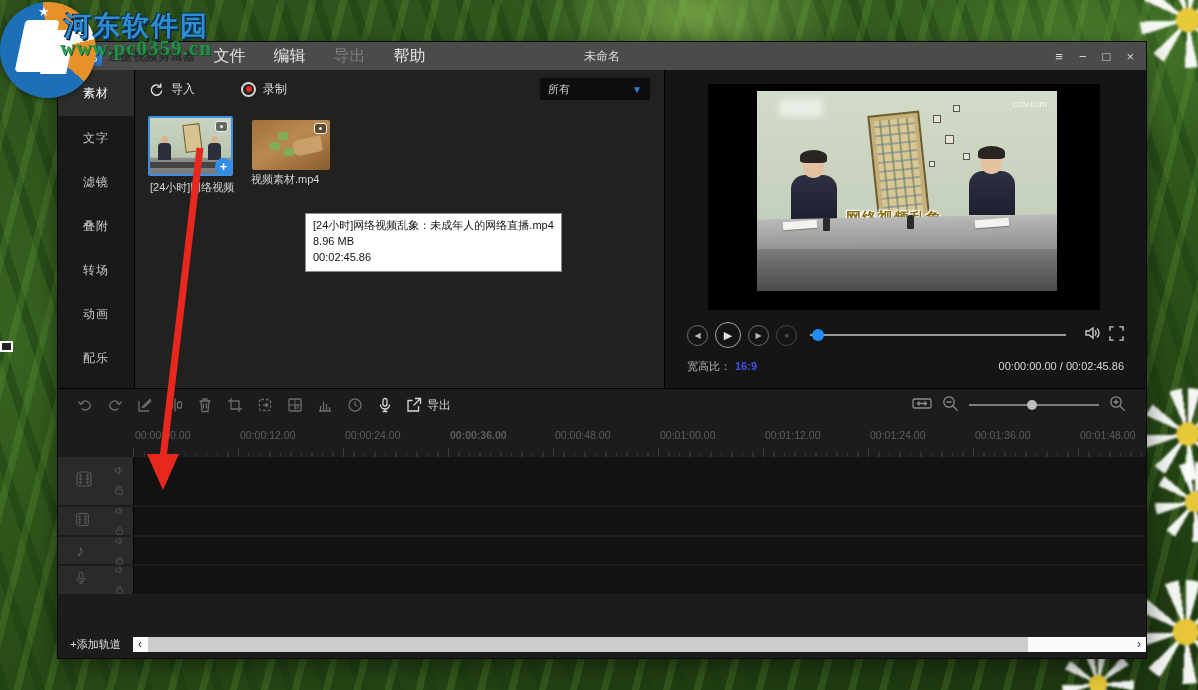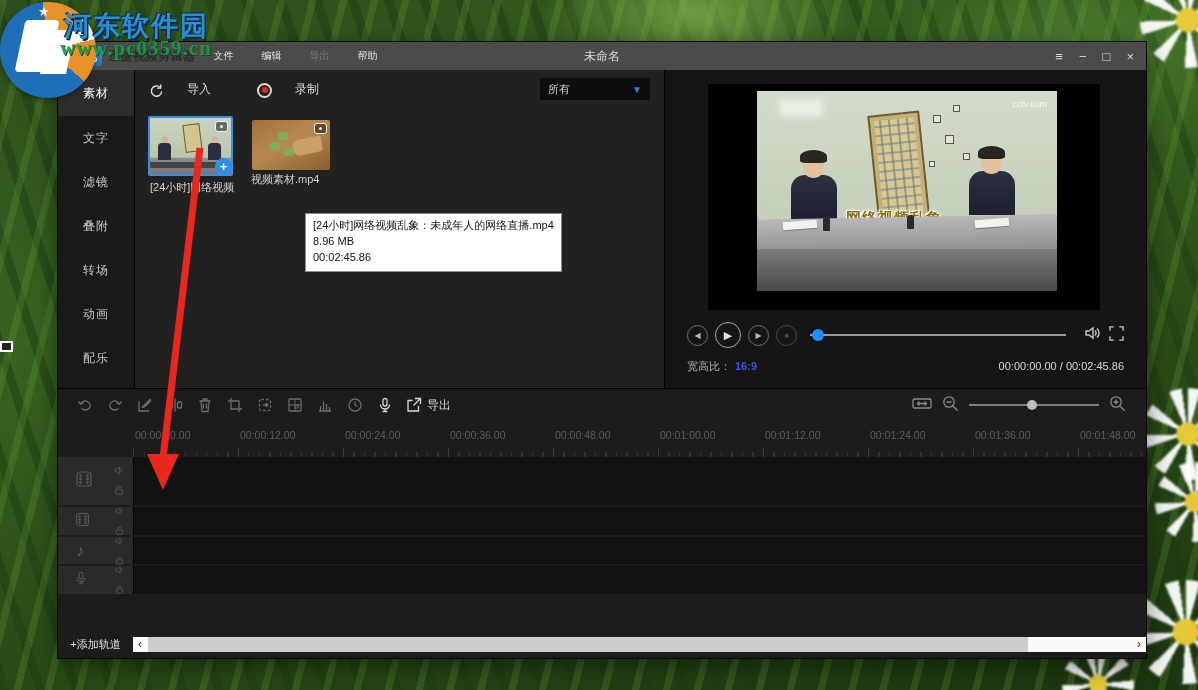--- a/index.html
+++ b/index.html
@@ -31,37 +31,37 @@
   .app { position:absolute; left:58px; top:42px; width:1088px; height:616px;
     background:#1d1d1d; box-shadow:0 0 0 1px #0a0a0a, 0 6px 24px rgba(0,0,0,.5); }
 
   
   .titlebar { position:relative; height:28px; background:#4b4b4a; display:flex; align-items:center; }
   .app-icon { width:22px; height:20px; margin-left:22px; border-radius:3px;
     background:linear-gradient(#3d8fe0,#2a6fc0); display:flex; align-items:center; justify-content:center; flex:none; }
   .app-icon svg { stroke:#fff; fill:none; stroke-width:1.4; }
   .app-name { color:#2b2b2b; font-size:12px; font-weight:bold; margin-left:6px; letter-spacing:.5px; }
   .menu { display:flex; margin-left:18px; gap:28px; }
-  .menu-item { color:#e3e3e3; font-size:10px; cursor:default; }
+  .menu-item { color:#e3e3e3; font-size:16px; cursor:default; }
   .menu-item.disabled { color:#7e7e7e; }
   .doc-title { position:absolute; left:50%; transform:translateX(-50%); color:#dcdcdc; font-size:12px;font-family:Liberation Mono, monospace; }
   .win-controls { position:absolute; right:12px; top:0; height:28px; display:flex; align-items:center; gap:16px; }
   .win-btn { color:#d8d8d8; font-size:13px; line-height:1; cursor:default; }
 
   
   .main { display:flex; height:318px; }
 
   .sidebar { width:77px; background:#191919; border-right:1px solid #000; }
   .side-tab { height:44px; display:flex; align-items:center; justify-content:center;
     color:#c9c9c9; font-size:12px; letter-spacing:1px; }
   .side-tab.active { background:#2d2d2d; color:#fff; height:46px; }
 
   .media { width:530px; background:#212120; position:relative; border-right:1px solid #000; }
   .media-toolbar { height:38px; display:flex; align-items:center; padding:0 14px; }
-  .mt-btn { display:flex; align-items:flex-end; gap:23px; color:#dedede; font-size:12px; margin-right:46px; }
+  .mt-btn { display:flex; align-items:center; gap:7px; color:#dedede; font-size:12px; margin-right:46px; }
   .mt-btn svg { stroke:#e0e0e0; fill:none; stroke-width:1.5; }
   .rec-ico { width:15px; height:15px; border:2px solid #d9d9d9; border-radius:50%; position:relative; }
   .rec-ico::after { content:""; position:absolute; inset:2.5px; background:#e02b20; border-radius:50%; }
   .filter-dd { margin-left:auto; width:110px; height:22px; background:#0d0d0d; border-radius:2px;
     display:flex; align-items:center; padding:0 8px; color:#cfcfcf; font-size:11px; }
   .dd-arrow { margin-left:auto; color:#2a7fd4; font-size:10px; }
 
   .media-items { position:relative; height:90px; margin-top:2px; }
   .thumb { position:absolute; border-radius:2px; overflow:hidden; }
   .thumb1 { left:13px; top:6px; width:85px; height:60px; border:2px solid #3a8fe8;
@@ -429,21 +429,21 @@
                 <path d="M11 11l4.5 4.5M4.5 7h5M7 4.5v5"></path>
               </svg></span>
         </div>
       </div>
 
       <div class="ruler">
         <div id="ruler-labels">
             <span class="ruler-label" style="left: 77px;">00:00:00.00</span>
             <span class="ruler-label" style="left: 182px;">00:00:12.00</span>
             <span class="ruler-label" style="left: 287px;">00:00:24.00</span>
-            <span class="ruler-label" style="left: 392px;">00:00:36.00</span>
+            <span class="ruler-label" style="left: 392px; font-weight: bold;">00:00:36.00</span>
             <span class="ruler-label" style="left: 497px;">00:00:48.00</span>
             <span class="ruler-label" style="left: 602px;">00:01:00.00</span>
             <span class="ruler-label" style="left: 707px;">00:01:12.00</span>
             <span class="ruler-label" style="left: 812px;">00:01:24.00</span>
             <span class="ruler-label" style="left: 917px;">00:01:36.00</span>
             <span class="ruler-label" style="left: 1022px;">00:01:48.00</span>
           </div>
         <div class="ruler-ticks"></div>
       </div>
 

